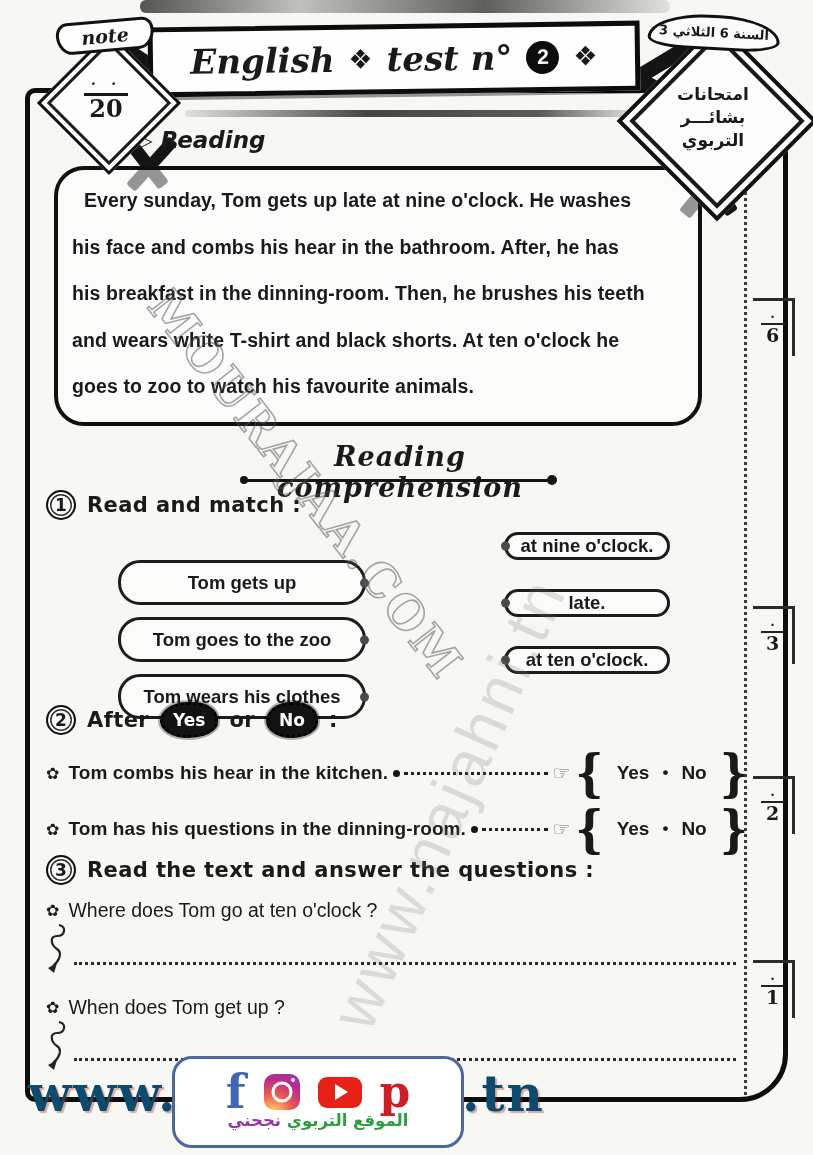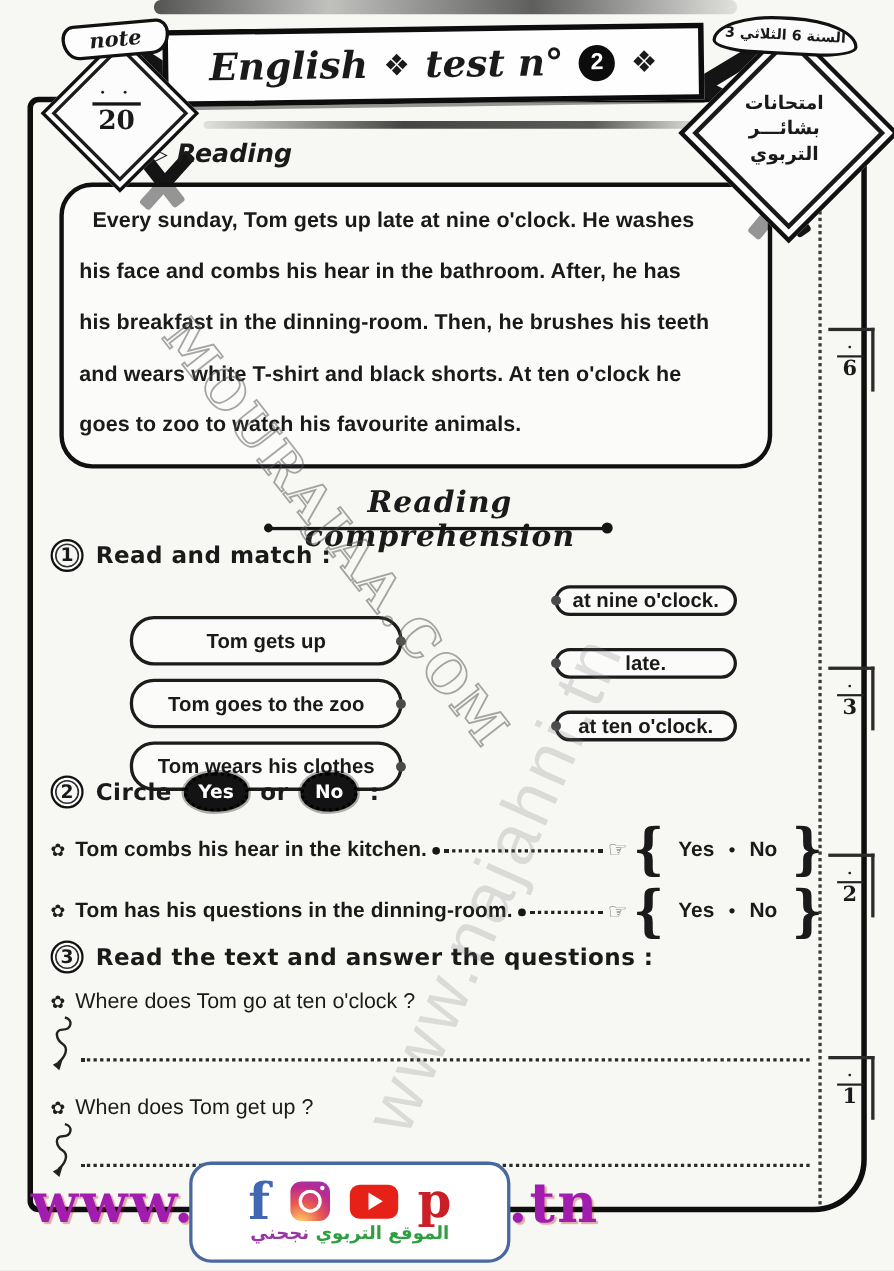--- a/index.html
+++ b/index.html
@@ -130,21 +130,21 @@
   .tab .n{font-size:19px;line-height:17px;}
 
   
   .wm1{left:180px;top:280px;transform:rotate(52deg);transform-origin:0 0;z-index:6;pointer-events:none;
     font-family:"DejaVu Serif",serif;font-weight:bold;font-size:46px;letter-spacing:3px;
     color:rgba(255,255,255,.05);-webkit-text-stroke:1.6px rgba(80,80,80,.5);}
   .wm2{left:316px;top:1010px;transform:rotate(-66deg);transform-origin:0 0;z-index:6;pointer-events:none;
     font-size:64px;letter-spacing:4px;color:rgba(120,120,120,.22);white-space:nowrap;}
 
   
-  .f-red{font-family:"DejaVu Serif",serif;font-weight:bold;font-size:50px;color:#a21caf;letter-spacing:2px;
+  .f-red{font-family:"DejaVu Serif",serif;font-weight:bold;font-size:50px;color:#0c4a6e;letter-spacing:2px;
     z-index:7;text-shadow:2px 2px 1px rgba(160,30,20,.35);}
   .f-www{left:28px;top:1064px;}
   .f-tn{left:462px;top:1064px;}
   .social{left:172px;top:1056px;width:292px;height:92px;box-sizing:border-box;background:#fff;
     border:3.5px solid #49699e;border-radius:20px;z-index:8;display:flex;flex-direction:column;
     align-items:center;justify-content:center;gap:1px;}
   .social-icons{display:flex;align-items:center;gap:18px;}
   .icon-f{color:#4267B2;font-family:"DejaVu Serif",serif;font-weight:bold;font-size:46px;line-height:36px;}
   .icon-ig{width:36px;height:36px;border-radius:10px;position:relative;flex:none;
     background:radial-gradient(circle at 25% 110%,#fdc468 8%,#e95950 42%,#bc2a8d 72%,#8a3ab9 100%);}
@@ -225,21 +225,21 @@
 
   <div class="abs pill pL r1 dot-r">Tom gets up</div>
   <div class="abs pill pL r2 dot-r">Tom goes to the zoo</div>
   <div class="abs pill pL r3 dot-r">Tom wears his clothes</div>
   <div class="abs pill pR r1 dot-l">at nine o'clock.</div>
   <div class="abs pill pR r2 dot-l">late.</div>
   <div class="abs pill pR r3 dot-l">at ten o'clock.</div>
 
   <div class="abs sec sec2">
     <span class="circle-num">2</span>
-    <span class="sec-label">Circle</span>
+    <span class="sec-label">After</span>
     <span class="splat">Yes</span>
     <span class="sec-label">or</span>
     <span class="splat">No</span>
     <span class="sec-label">:</span>
   </div>
 
   <div class="abs yn-row ynA">
     <span class="flower">✿</span>
     <span class="yn-text">Tom combs his hear in the kitchen.</span>
     <span class="leader">

